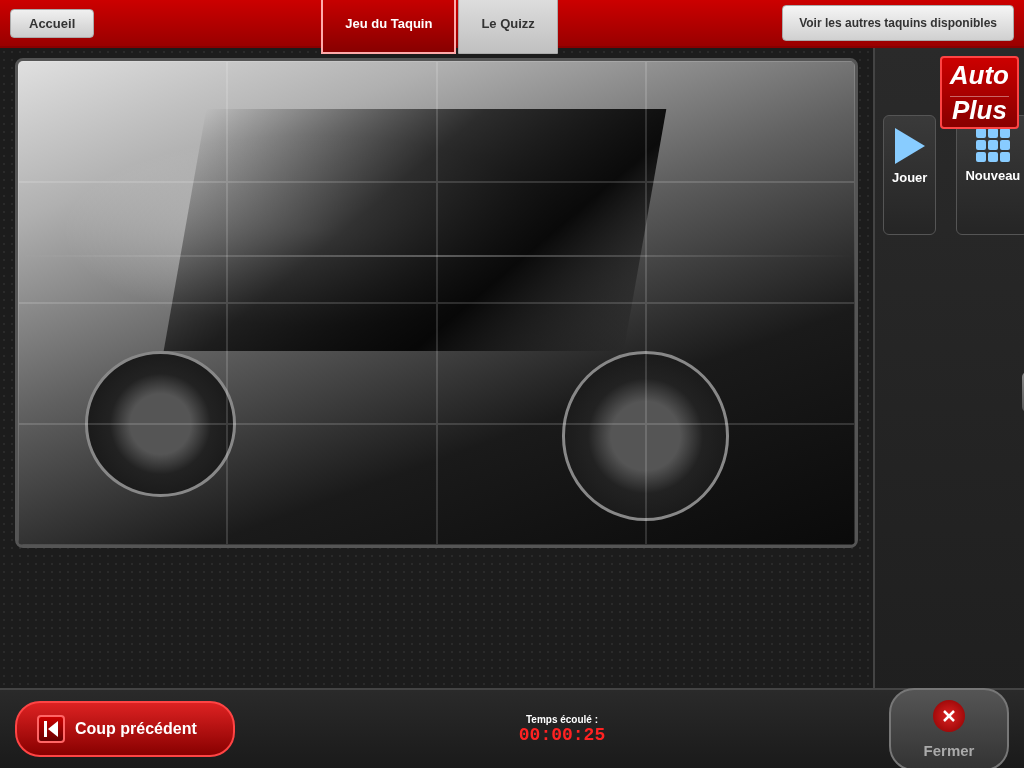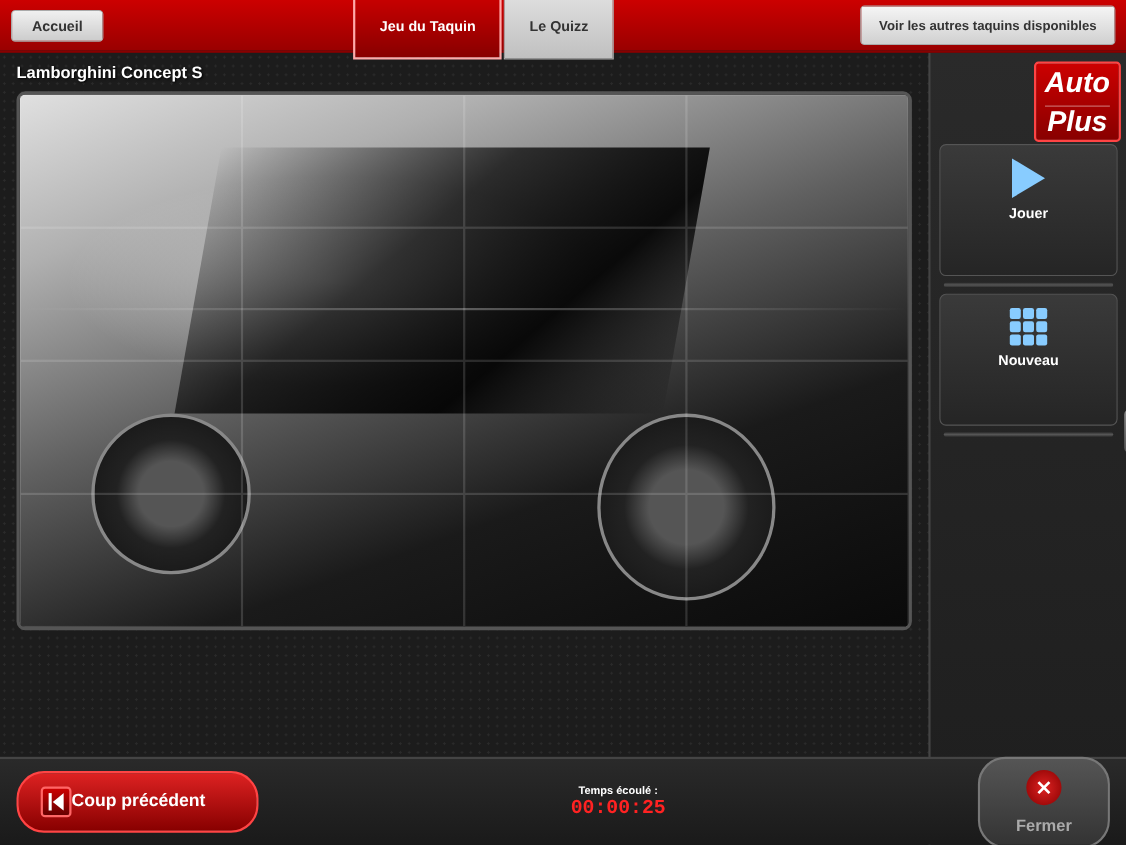--- a/index.html
+++ b/index.html
@@ -228,20 +228,21 @@
       z-index: 10;
     }
 
     .btn-coup-precedent {
       background: linear-gradient(to bottom, #dd2222, #880000);
       border: 2px solid #ff4444;
       border-radius: 25px;
       padding: 12px 20px;
       display: flex;
       align-items: center;
+      gap: 10px;
       cursor: pointer;
       min-width: 220px;
     }
 
     .btn-coup-icon {
       width: 28px;
       height: 28px;
       background: linear-gradient(to bottom, #cc0000, #660000);
       border: 2px solid #ff6666;
       border-radius: 4px;
@@ -308,21 +309,21 @@
     }
 
     .btn-fermer-label {
       color: #aaaaaa;
       font-size: 15px;
       font-weight: bold;
     }
 
     
     .right-sidebar {
-      width: 180px;
+      width: 151px;
       background: linear-gradient(to bottom, #2a2a2a, #1e1e1e);
       border-left: 2px solid #444;
       display: flex;
       flex-direction: column;
       padding: 10px 0;
       position: relative;
     }
 
     .logo-wrapper {
       position: absolute;
@@ -350,23 +351,22 @@
       font-weight: 900;
       font-style: italic;
       line-height: 1;
       display: block;
       border-top: 1px solid rgba(255,255,255,0.4);
       margin-top: 8px;
     }
 
     
     .sidebar-buttons {
-      margin-top: 73px;
-      display: flex;
-      flex-direction: column;
+      margin-top: 57px;
+      display: flex;
       gap: 6px;
       padding: 0 8px;
       flex: 1;
     }
 
     .sidebar-btn {
       background: linear-gradient(to bottom, #3a3a3a, #252525);
       border: 1px solid #555;
       border-radius: 6px;
       padding: 12px 8px;
@@ -474,21 +474,20 @@
     <button class="tab-active">Jeu du Taquin</button>
     <button class="tab-inactive">Le Quizz</button>
   </div>
 
   <button class="btn-voir">Voir les autres taquins disponibles</button>
 </div>
 
 <div class="main-content">
 
   <div class="left-panel">
-    <div class="car-title">Lamborghini Concept S</div>
 
     <div class="car-image-wrapper">
       <div class="car-image-bg">
         <div class="car-silhouette"></div>
         <div class="car-highlight"></div>
         <div class="car-dark-stripe"></div>
         <div class="car-red-light"></div>
         <div class="car-wheel-rear"></div>
         <div class="car-wheel-front"></div>
         <div class="car-body-line"></div>

